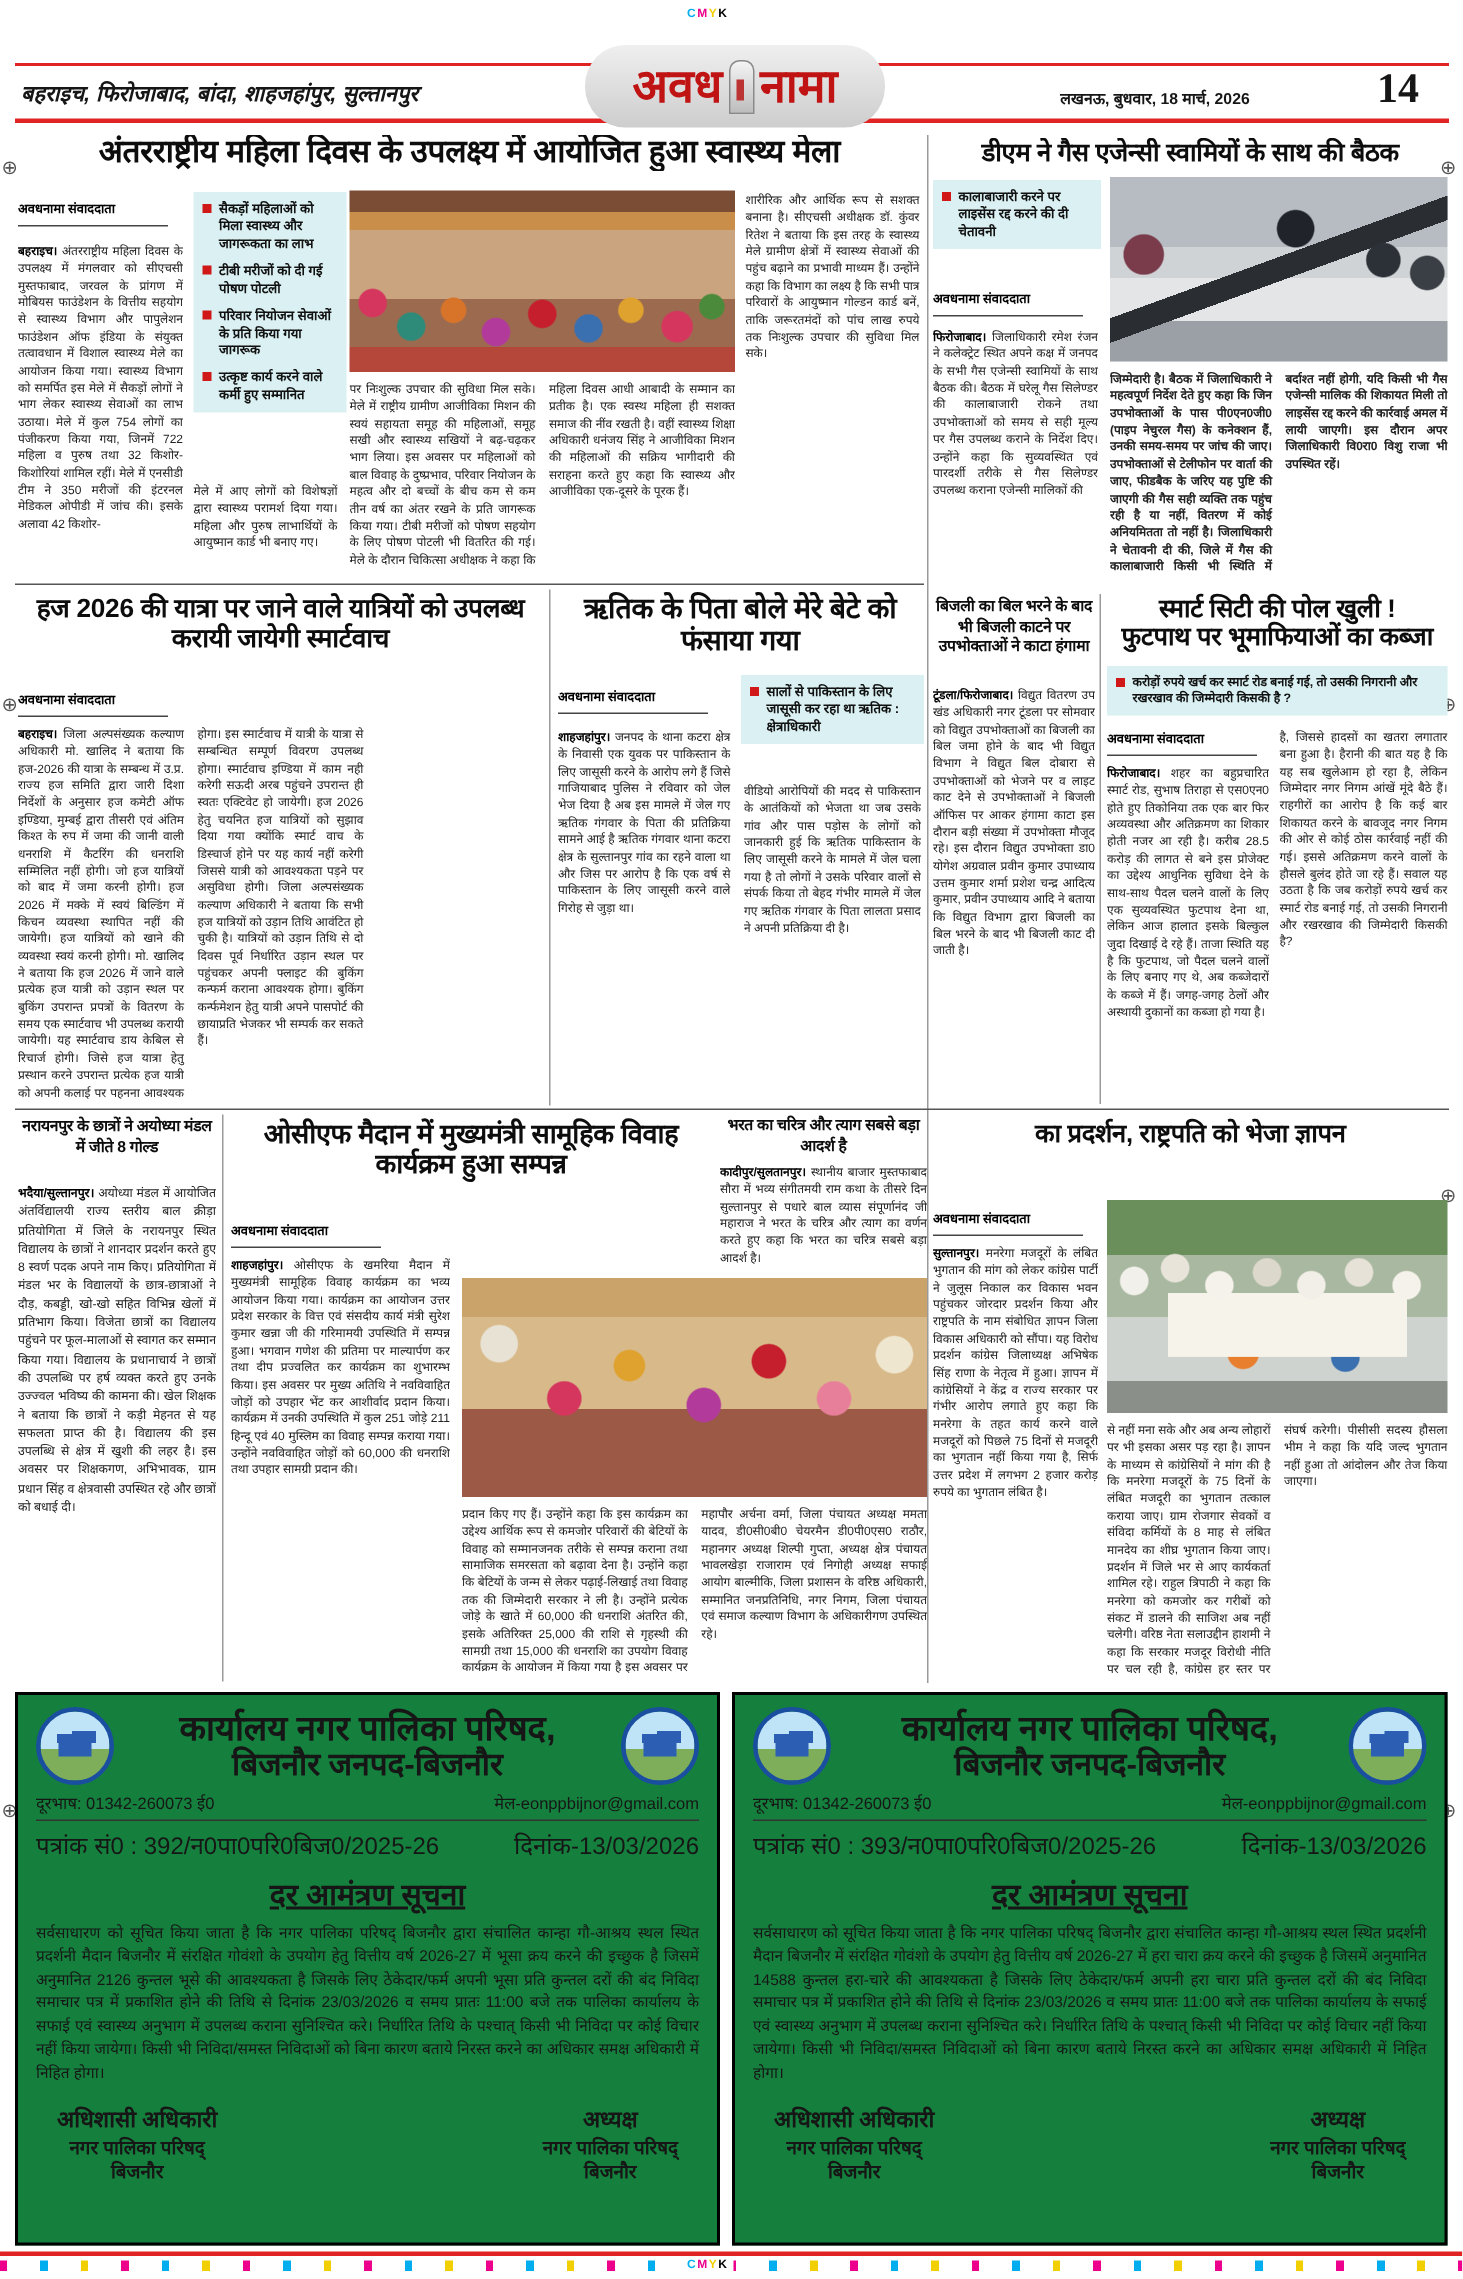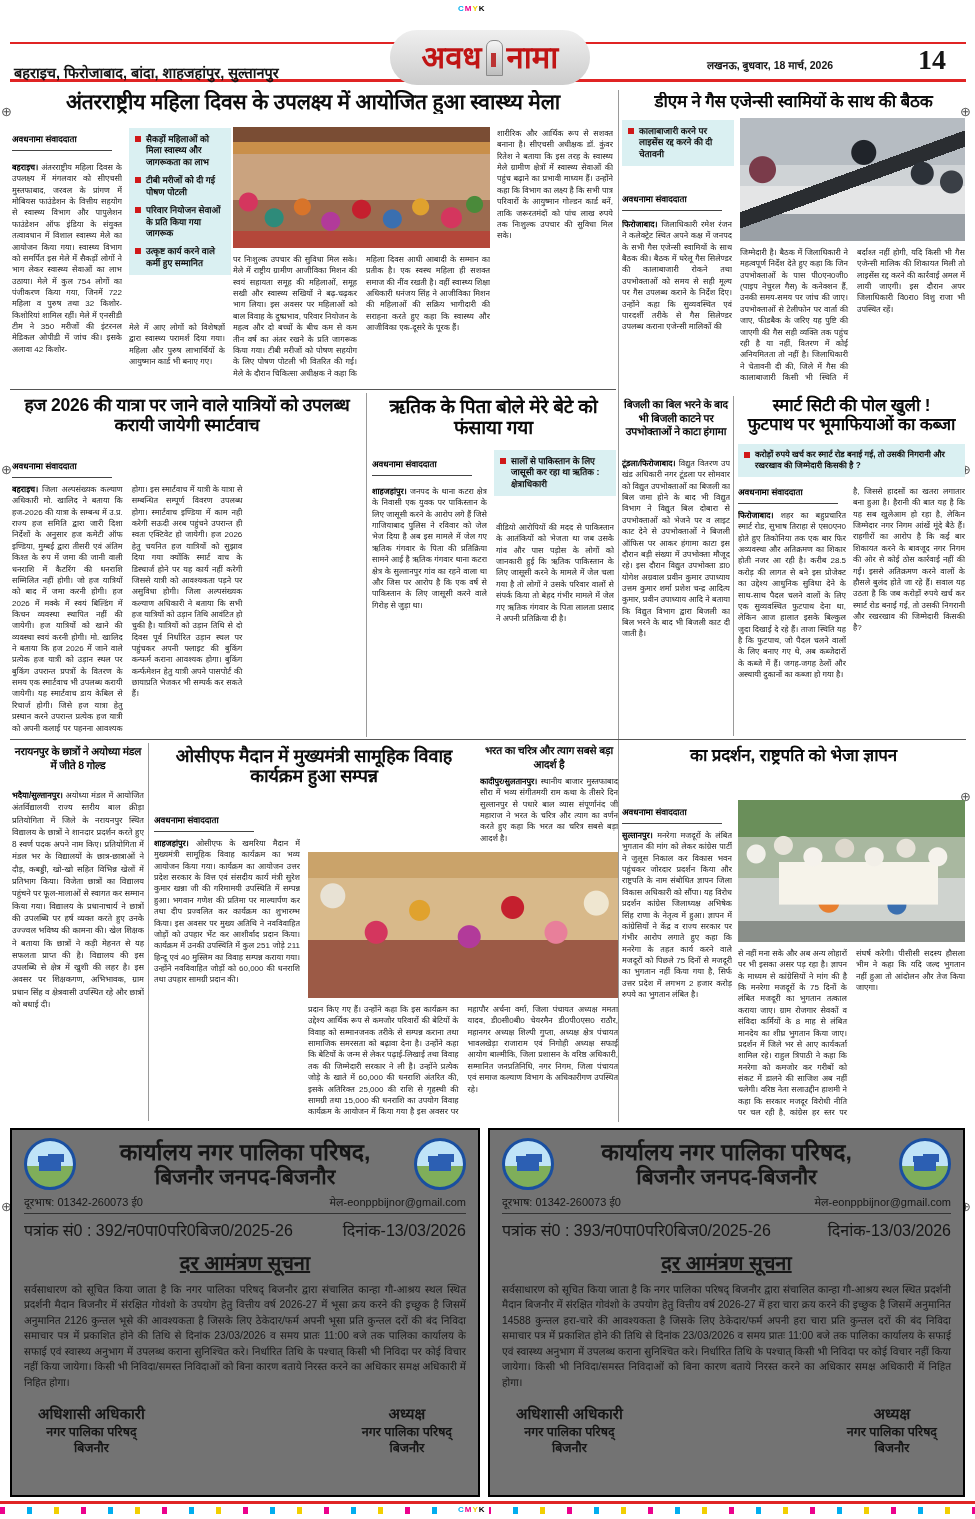--- a/index.html
+++ b/index.html
@@ -21,21 +21,21 @@
   .redline{background:#e02424;}
   .photo{background-color:#b59678;}
   .regmark{color:#555;font-size:13px;line-height:1;}
   .cmyk-label{font-size:8px;font-weight:bold;letter-spacing:1px;background:#fff;padding:0 3px;}
   .cmyk-c{color:#00aeef}.cmyk-m{color:#ec008c}.cmyk-y{color:#f2cf00}.cmyk-k{color:#000}
   .masthead-box{background:linear-gradient(180deg,#efefef,#cdcdcd);display:flex;align-items:center;justify-content:center;gap:4px;border-radius:27px;}
   .masthead-word{font-size:31px;font-weight:bold;color:#c01414;line-height:1;}
   .monument{width:15px;height:34px;background:linear-gradient(180deg,#f4f4f4,#bdbdbd);border:1px solid #8a8a8a;border-radius:7px 7px 0 0;position:relative;}
   .monument::after{content:"";position:absolute;left:4px;top:12px;width:5px;height:14px;background:#b33;}
   
-  .notice-box{border:2px solid #000;background:#737373;padding:8px 12px;box-sizing:border-box;}
+  .notice-box{border:2px solid #000;background:#15803d;padding:8px 12px;box-sizing:border-box;}
   .notice-head{display:flex;align-items:center;justify-content:space-between;}
   .civic-logo{width:52px;height:52px;border-radius:50%;border:3px solid #1a4fa0;box-sizing:border-box;
       background:linear-gradient(180deg,#bfe3f7 0 55%,#7fae5a 55% 100%);position:relative;flex:0 0 auto;}
   .civic-logo::after{content:"";position:absolute;left:12px;top:16px;width:22px;height:14px;background:#2c5fb3;
       box-shadow:6px -6px 0 -3px #2c5fb3, -5px -5px 0 -4px #2c5fb3;}
   .notice-title1{font-size:23px;font-weight:bold;line-height:1.15;}
   .notice-title2{font-size:21px;font-weight:bold;line-height:1.15;}
   .notice-contact{display:flex;justify-content:space-between;font-size:11px;margin-top:4px;}
   .notice-ref{display:flex;justify-content:space-between;font-size:16px;margin-top:4px;padding-top:5px;border-top:1.5px solid #333;}
   .notice-heading{text-align:center;font-size:20px;font-weight:bold;text-decoration:underline;margin:8px 0 6px 0;}
@@ -102,21 +102,21 @@
   <div class="abs regmark" style="left:1px;top:105px;">⊕</div>
   <div class="abs regmark" style="left:1px;top:463px;">⊕</div>
   <div class="abs regmark" style="left:1px;top:1200px;">⊕</div>
   <div class="abs regmark" style="left:960px;top:105px;">⊕</div>
   <div class="abs regmark" style="left:960px;top:463px;">⊕</div>
   <div class="abs regmark" style="left:960px;top:790px;">⊕</div>
   <div class="abs regmark" style="left:960px;top:1200px;">⊕</div>
 
   <div class="abs redline" style="left:10px;top:42px;width:956px;height:2px;"></div>
   <div class="abs redline" style="left:10px;top:79px;width:956px;height:3px;"></div>
-  <div class="abs" style="left:14px;top:62px;width:372px;font-size:14.5px;font-weight:bold;">बहराइच, फिरोजाबाद, बांदा, शाहजहांपुर, सुल्तानपुर</div>
+  <div class="abs" style="left:14px;top:51px;width:372px;font-size:14.5px;font-weight:bold;font-style:italic;">बहराइच, फिरोजाबाद, बांदा, शाहजहांपुर, सुल्तानपुर</div>
   <div class="abs masthead-box" style="left:390px;top:30px;width:200px;height:55px;">
     <span class="masthead-word">अवध</span>
     <span class="monument"></span>
     <span class="masthead-word">नामा</span>
   </div>
   <div class="abs" style="left:660px;top:58px;width:220px;font-size:10.5px;font-weight:bold;text-align:center;">लखनऊ, बुधवार, 18 मार्च, 2026</div>
   <div class="abs" style="left:918px;top:44px;font-family:'Liberation Serif',serif;font-size:28px;font-weight:bold;">14</div>
 
   <div class="abs hl" style="left:12px;top:90px;width:602px;font-size:21px;white-space:nowrap;overflow:hidden;">अंतरराष्ट्रीय महिला दिवस के उपलक्ष्य में आयोजित हुआ स्वास्थ्य मेला</div>
   <div class="abs byline" style="left:12px;top:133px;width:100px;">अवधनामा संवाददाता</div>
@@ -139,21 +139,21 @@
 
   <div class="abs hl" style="left:622px;top:92px;width:343px;font-size:17px;white-space:nowrap;overflow:hidden;">डीएम ने गैस एजेन्सी स्वामियों के साथ की बैठक</div>
   <div class="abs bullet-box" style="left:622px;top:120px;width:100px;">
     <div class="bullet-item">कालाबाजारी करने पर लाइसेंस रद्द करने की दी चेतावनी</div>
   </div>
   <div class="abs byline" style="left:622px;top:193px;width:100px;">अवधनामा संवाददाता</div>
   <div class="abs body-txt" style="left:622px;top:219px;width:110px;height:168px;">
     <b>फिरोजाबाद।</b> <span>जिलाधिकारी रमेश रंजन ने कलेक्ट्रेट स्थित अपने कक्ष में जनपद के सभी गैस एजेन्सी स्वामियों के साथ बैठक की। बैठक में घरेलू गैस सिलेण्डर की कालाबाजारी रोकने तथा उपभोक्ताओं को समय से सही मूल्य पर गैस उपलब्ध कराने के निर्देश दिए। उन्होंने कहा कि सुव्यवस्थित एवं पारदर्शी तरीके से गैस सिलेण्डर उपलब्ध कराना एजेन्सी मालिकों की</span>
   </div>
   <div class="abs photo photo-meeting" style="left:740px;top:118px;width:225px;height:123px;"></div>
-  <div class="abs body-txt cols2" style="left:740px;top:247px;width:225px;height:140px;">
+  <div class="abs body-txt cols2" style="left:740px;top:247px;width:225px;height:140px;font-weight:bold;">
     <span>जिम्मेदारी है। बैठक में जिलाधिकारी ने महत्वपूर्ण निर्देश देते हुए कहा कि जिन उपभोक्ताओं के पास पी0एन0जी0 (पाइप नेचुरल गैस) के कनेक्शन हैं, उनकी समय-समय पर जांच की जाए। उपभोक्ताओं से टेलीफोन पर वार्ता की जाए, फीडबैक के जरिए यह पुष्टि की जाएगी की गैस</span>
     <span>सही व्यक्ति तक पहुंच रही है या नहीं, वितरण में कोई अनियमितता तो नहीं है। जिलाधिकारी ने चेतावनी दी की, जिले में गैस की कालाबाजारी किसी भी स्थिति में बर्दाश्त नहीं होगी, यदि किसी भी गैस एजेन्सी मालिक की शिकायत मिली तो लाइसेंस रद्द करने की कार्रवाई अमल में लायी जाएगी। इस दौरान अपर जिलाधिकारी वि0रा0 विशु राजा भी उपस्थित रहें।</span>
   </div>
 
   <div class="abs hrule" style="left:10px;top:389px;width:606px;"></div>
   <div class="abs vrule" style="left:618px;top:90px;height:1032px;"></div>
 
   <div class="abs hl" style="left:12px;top:396px;width:350px;font-size:17.5px;">हज 2026 की यात्रा पर जाने वाले यात्रियों को उपलब्ध करायी जायेगी स्मार्टवाच</div>
   <div class="abs byline" style="left:12px;top:460px;width:100px;">अवधनामा संवाददाता</div>
   <div class="abs body-txt cols3" style="left:12px;top:484px;width:350px;height:250px;">

